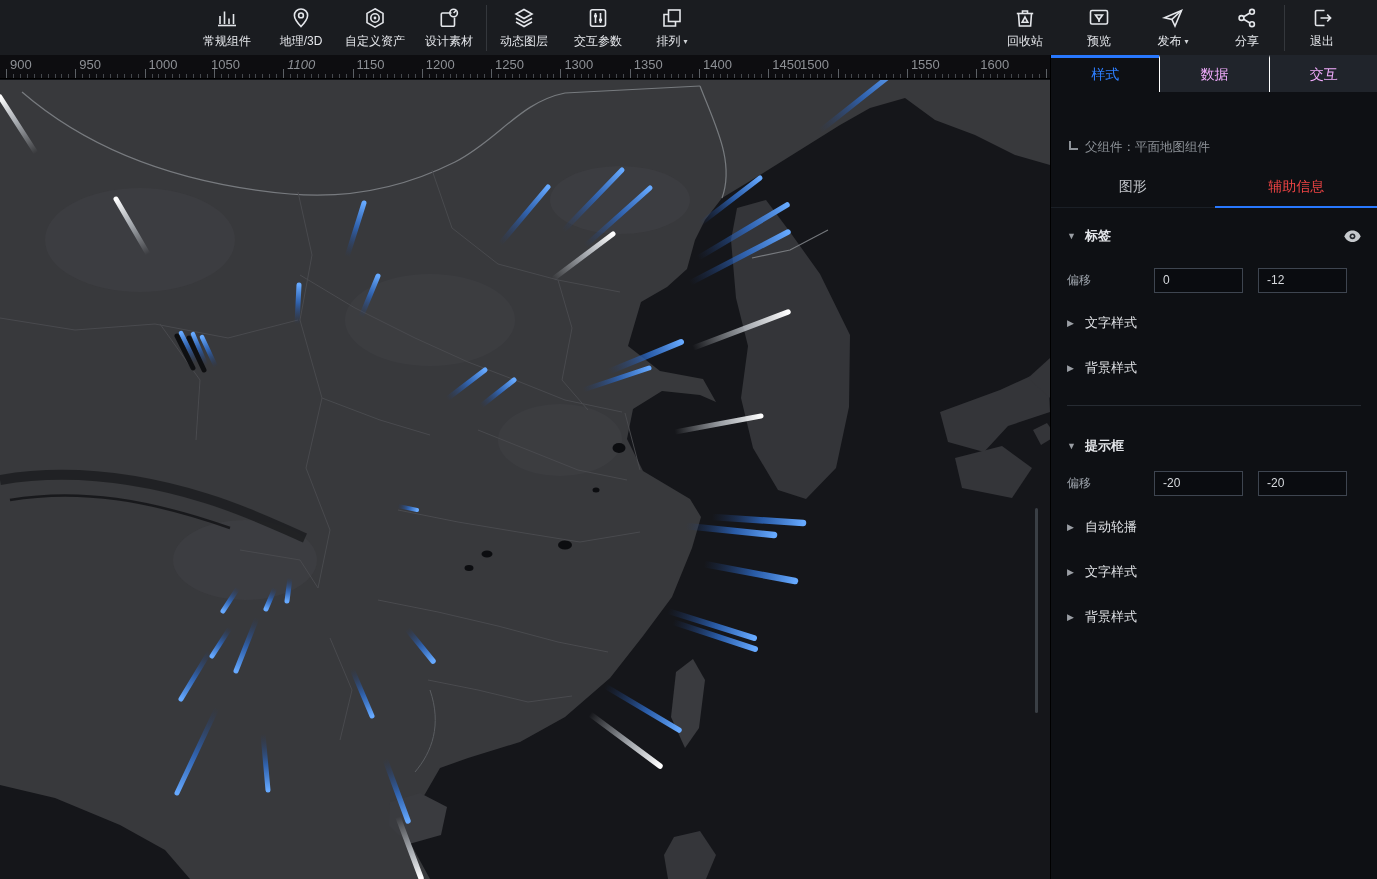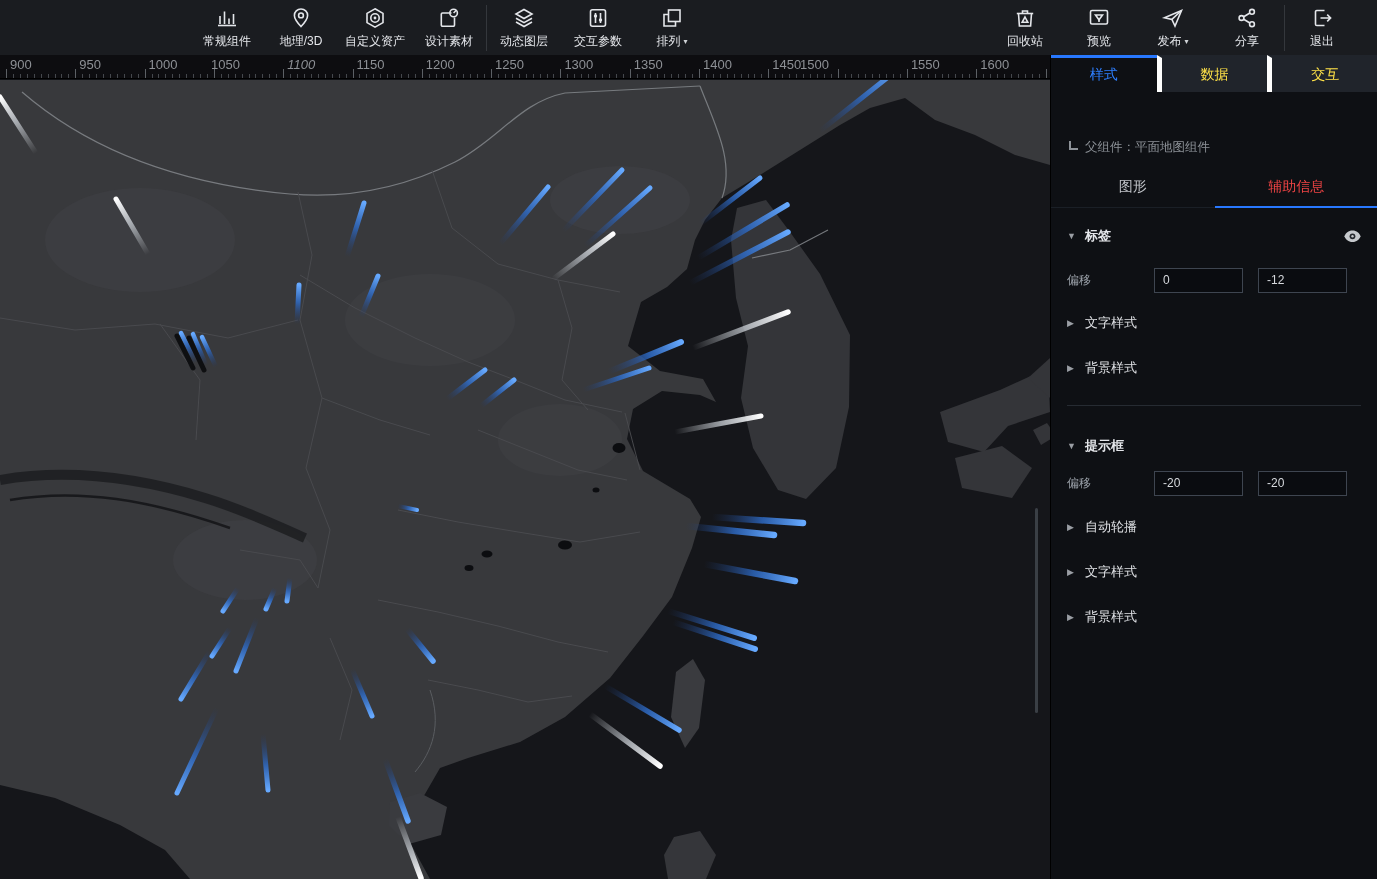--- a/index.html
+++ b/index.html
@@ -27,22 +27,22 @@
   .ruler .tick { position:absolute; bottom:0; width:1px; background:#45484d; }
   .ruler .tick.major { background:#5c6065; }
 
   
   .canvas { position:absolute; left:0; top:80px; width:1050px; height:799px; background:#15161a; }
   .canvas svg { display:block; }
 
   
   .panel { position:absolute; left:1050px; top:55px; width:327px; height:824px; background:#0e1014; border-left:1px solid #000; }
   .ptabs { position:absolute; left:0; top:0; width:327px; height:37px; display:flex; }
-  .ptab { flex:1; display:flex; align-items:center; justify-content:center; font-size:14px; color:#fde047;
-          background:#20242b; border-left:5px solid #ffffff; border-top:3px solid transparent; cursor:pointer; }
+  .ptab { flex:1; display:flex; align-items:center; justify-content:center; font-size:14px; color:#f0abfc;
+          background:#20242b; border-left:1px solid #ffffff; border-top:3px solid transparent; cursor:pointer; }
   .ptab:first-child { border-left:none; }
   .ptab.active { background:#0e1014; color:#2e7fff; border-top:3px solid #2878ff; }
 
   .title-row { position:absolute; left:16px; right:16px; top:55px; height:22px; display:flex; align-items:center; }
   .comp-name { font-size:14px; font-weight:bold; color:#e9ebee; }
   .edit-icon { margin-left:8px; cursor:pointer; }
   .back-link { margin-left:auto; font-size:13px; color:#d4d7db; cursor:pointer; }
   .parent-row { position:absolute; left:18px; top:84px; height:16px; display:flex; align-items:center; font-size:12.5px; color:#8d9298; }
   .corner { display:inline-block; width:9px; height:9px; border-left:2px solid #8d9298; border-bottom:2px solid #8d9298; margin-right:7px; margin-top:-4px; }
 

